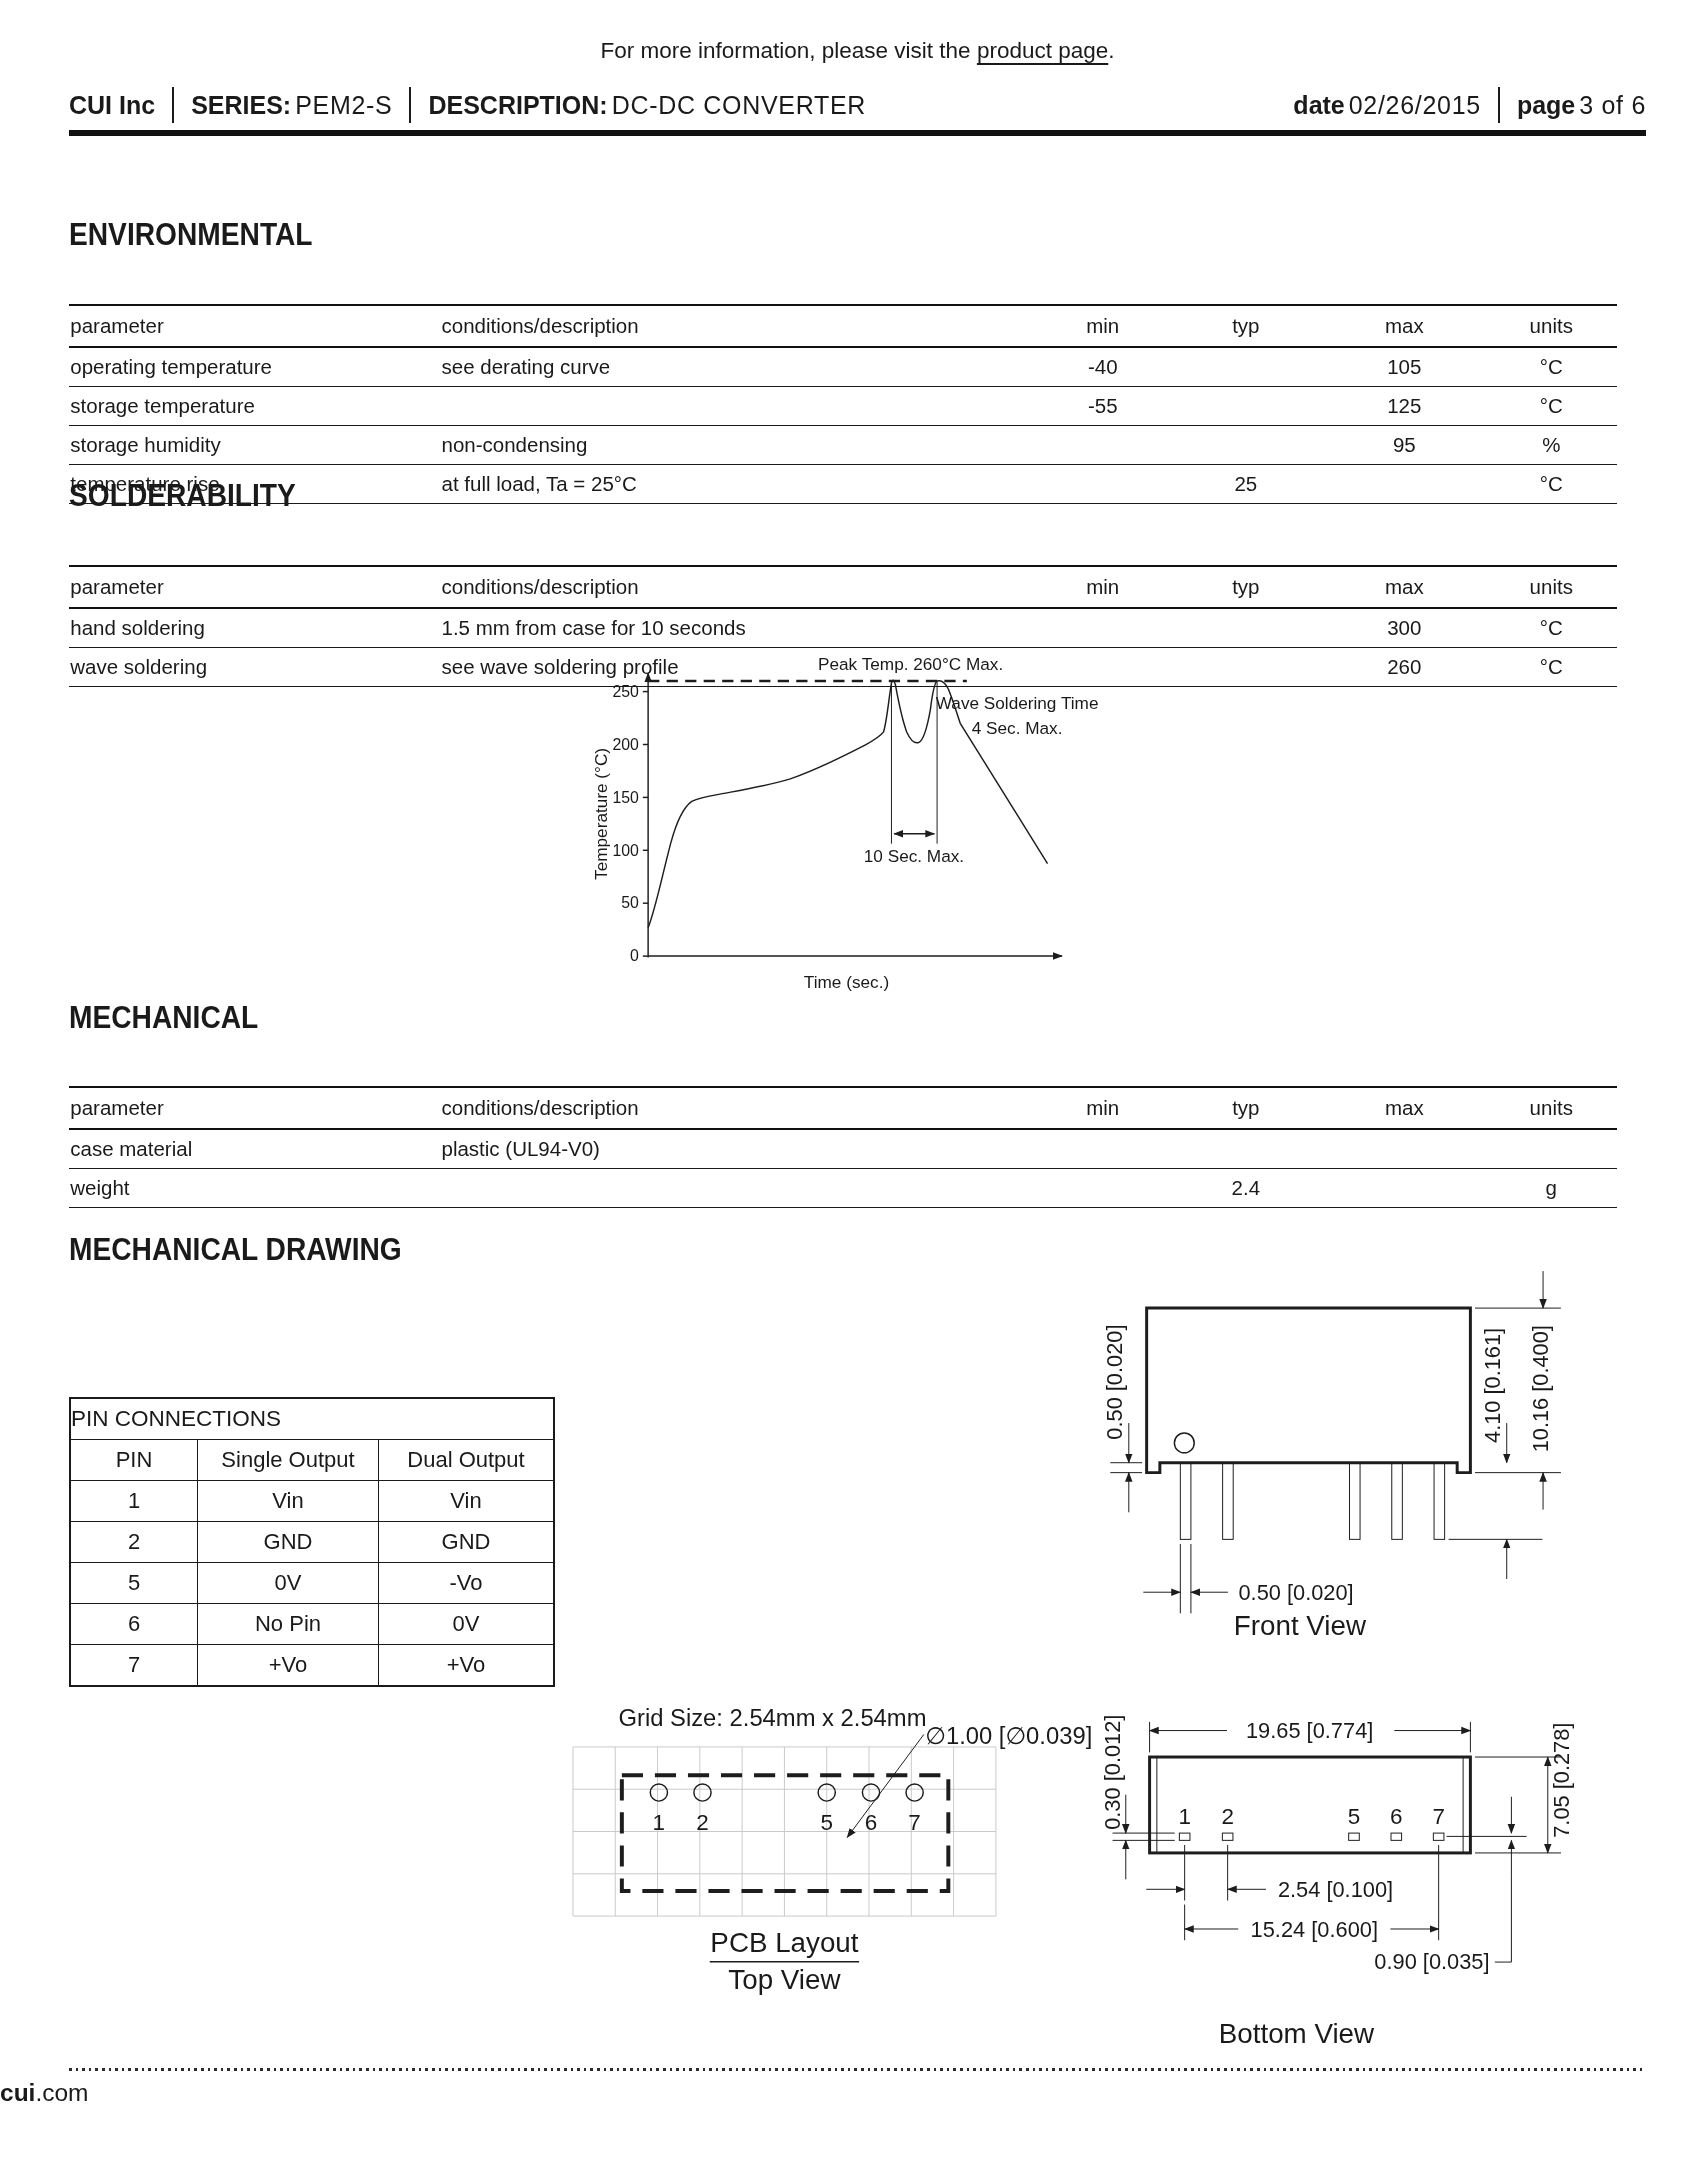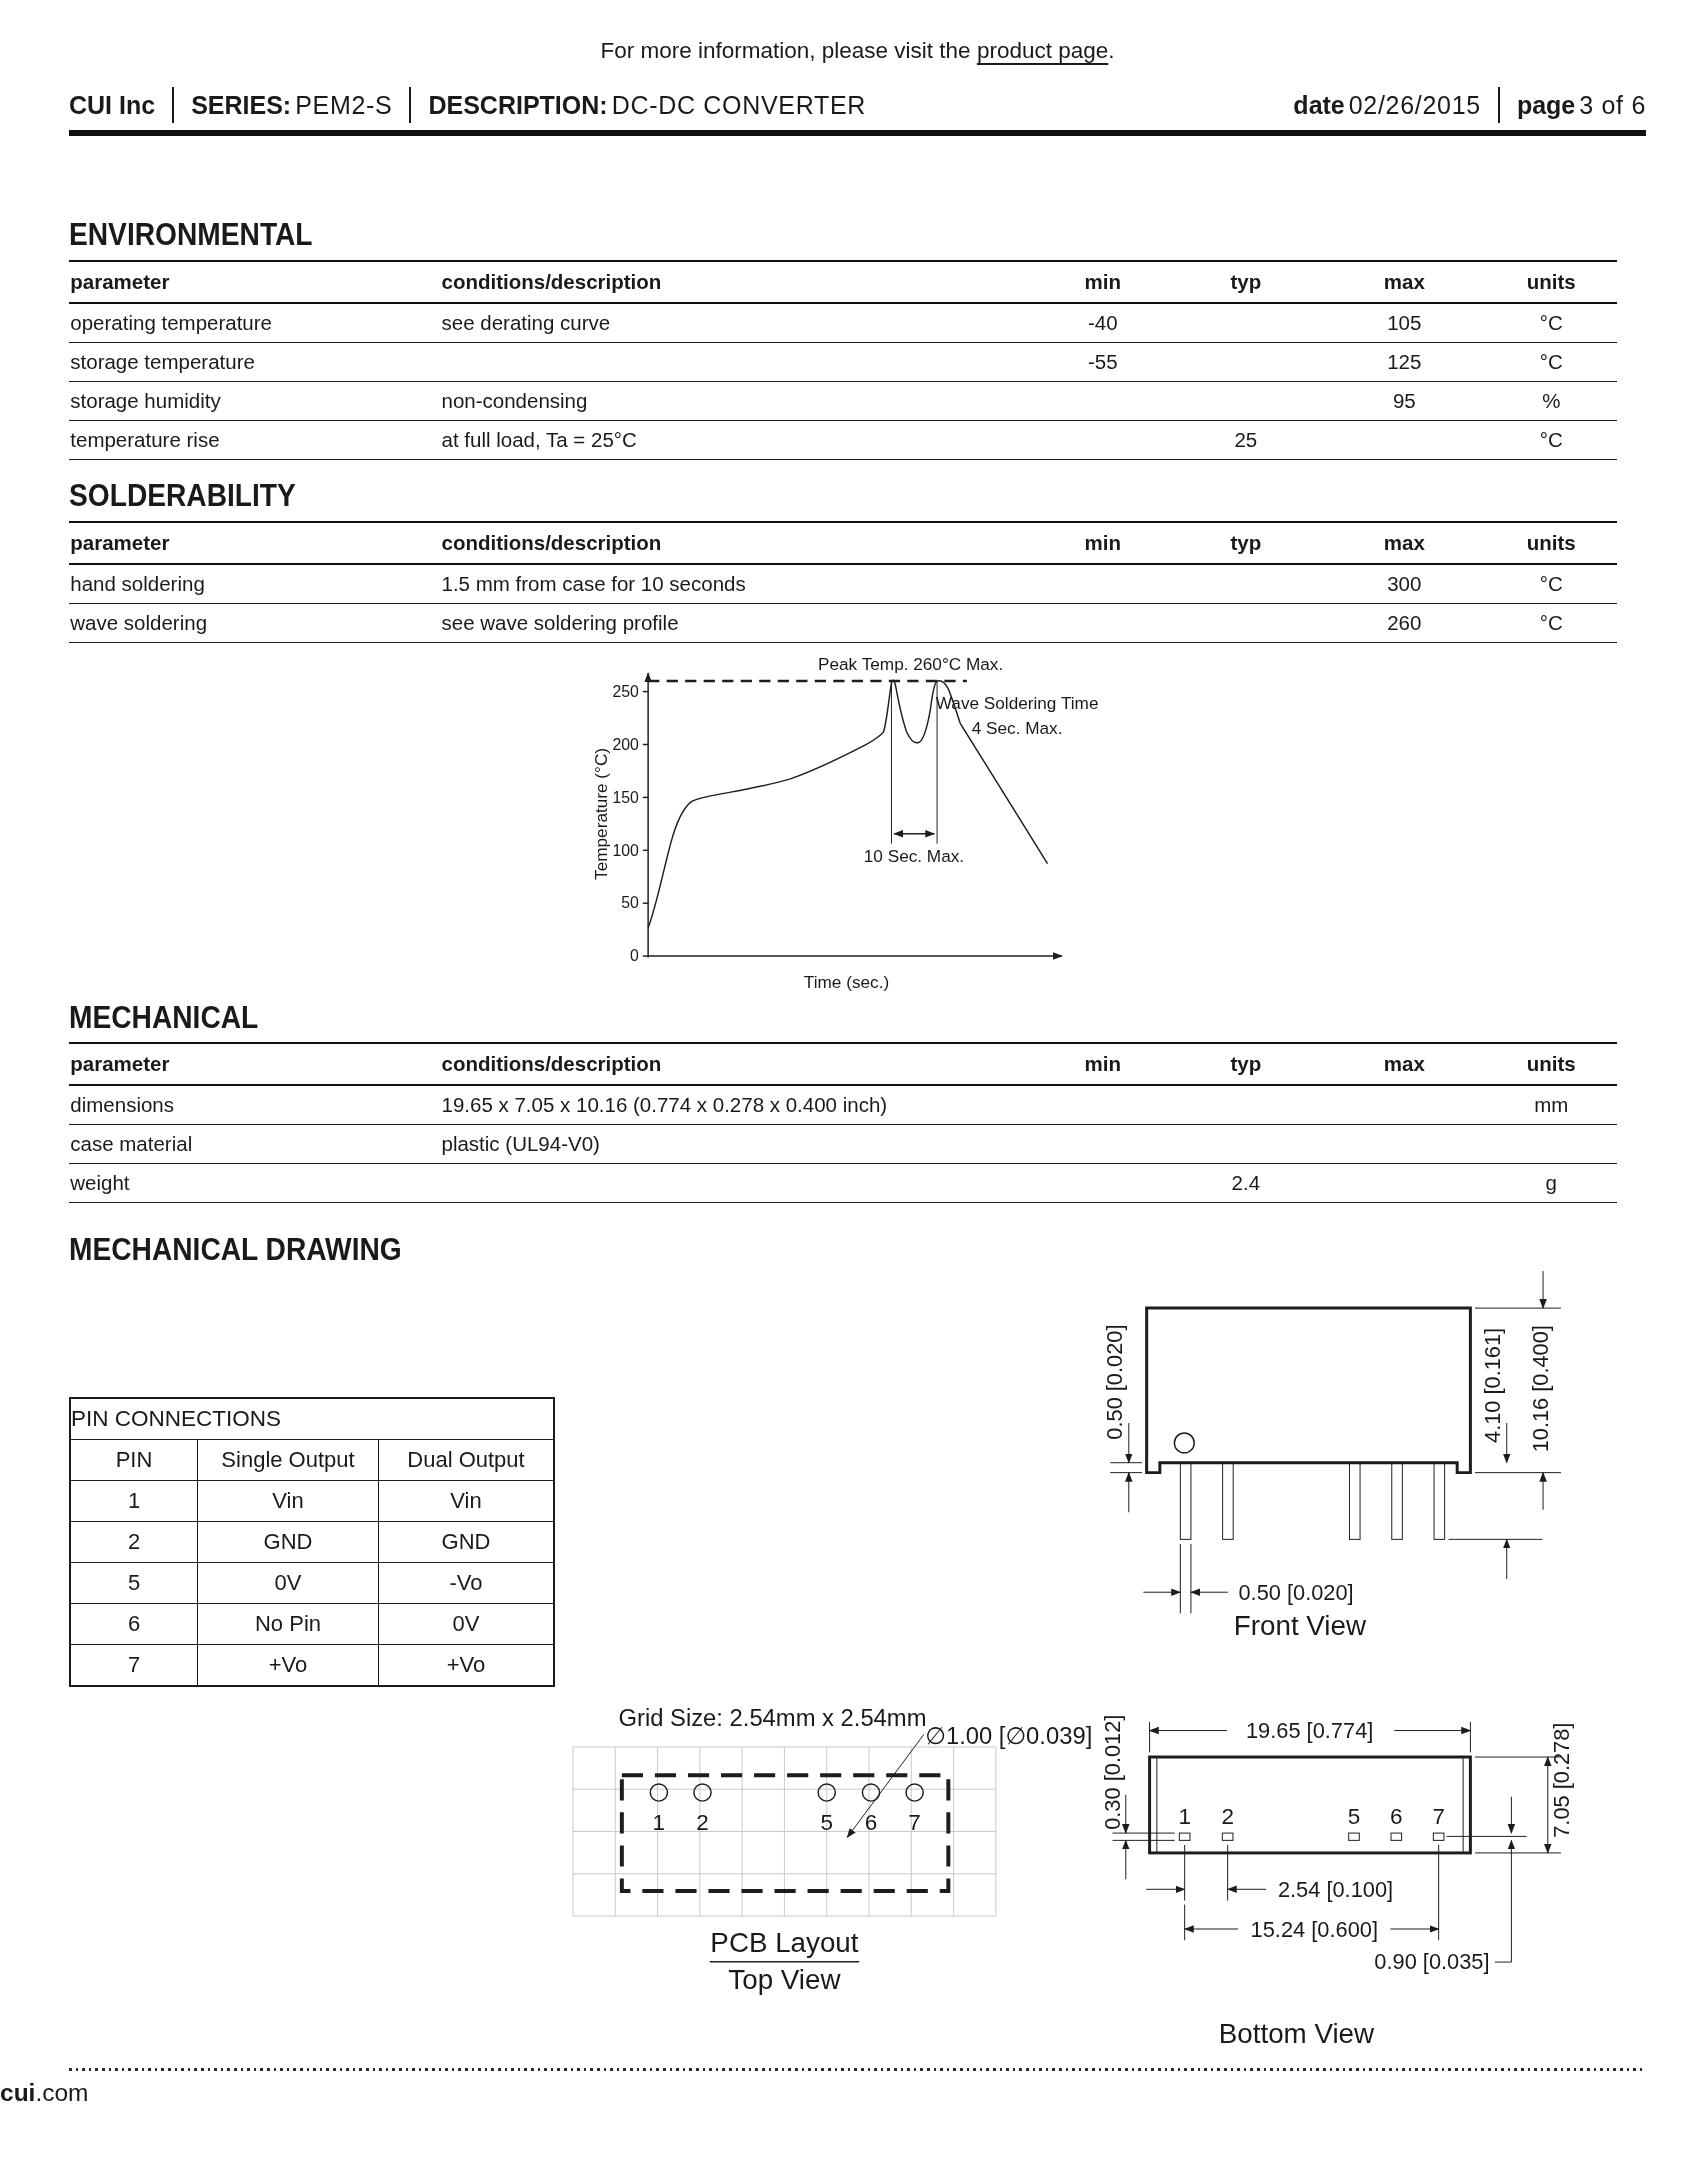--- a/index.html
+++ b/index.html
@@ -19,21 +19,21 @@
   .hb-right{margin-left:auto;display:flex;align-items:center;}
   .top-rule{position:absolute;top:130px;left:69px;right:69px;height:6px;background:#111;}
 
   
   .section-heading{position:absolute;left:69px;font-size:32px;font-weight:bold;
                    transform:scaleX(.88);transform-origin:left center;letter-spacing:0;}
 
   
   .spec-table{position:absolute;left:69px;width:1548px;font-size:20.5px;}
   .spec-row{display:flex;align-items:center;height:38px;border-bottom:1.3px solid #1a1a1a;}
-  .spec-row:first-child{height:40px;font-weight:bold;border-top:2.6px solid #111;border-bottom:2.6px solid #111;}
+  .spec-row:first-child{height:40px;font-weight:normal;border-top:2.6px solid #111;border-bottom:2.6px solid #111;margin-top:44px;}
   .spec-row .c0{width:24%;padding-left:1.3px;}
   .spec-row .c1{width:38.5%;}
   .spec-row .c2{width:8.5%;text-align:center;}
   .spec-row .c3{width:10%;text-align:center;}
   .spec-row .c4{width:10.5%;text-align:center;}
   .spec-row .c5{width:8.5%;text-align:center;}
 
   
   .notes{position:absolute;left:69px;top:1272px;font-size:24px;line-height:36px;}
 
@@ -223,28 +223,20 @@
   <div class="spec-table" style="top:1042px;">
       <div class="spec-row">
         <div class="c0">parameter</div>
         <div class="c1">conditions/description</div>
         <div class="c2">min</div>
         <div class="c3">typ</div>
         <div class="c4">max</div>
         <div class="c5">units</div>
       </div>
       <div class="spec-row">
-        <div class="c0">dimensions</div>
-        <div class="c1">19.65 x 7.05 x 10.16 (0.774 x 0.278 x 0.400 inch)</div>
-        <div class="c2"></div>
-        <div class="c3"></div>
-        <div class="c4"></div>
-        <div class="c5">mm</div>
-      </div>
-      <div class="spec-row">
         <div class="c0">case material</div>
         <div class="c1">plastic (UL94-V0)</div>
         <div class="c2"></div>
         <div class="c3"></div>
         <div class="c4"></div>
         <div class="c5"></div>
       </div>
       <div class="spec-row">
         <div class="c0">weight</div>
         <div class="c1"></div>

